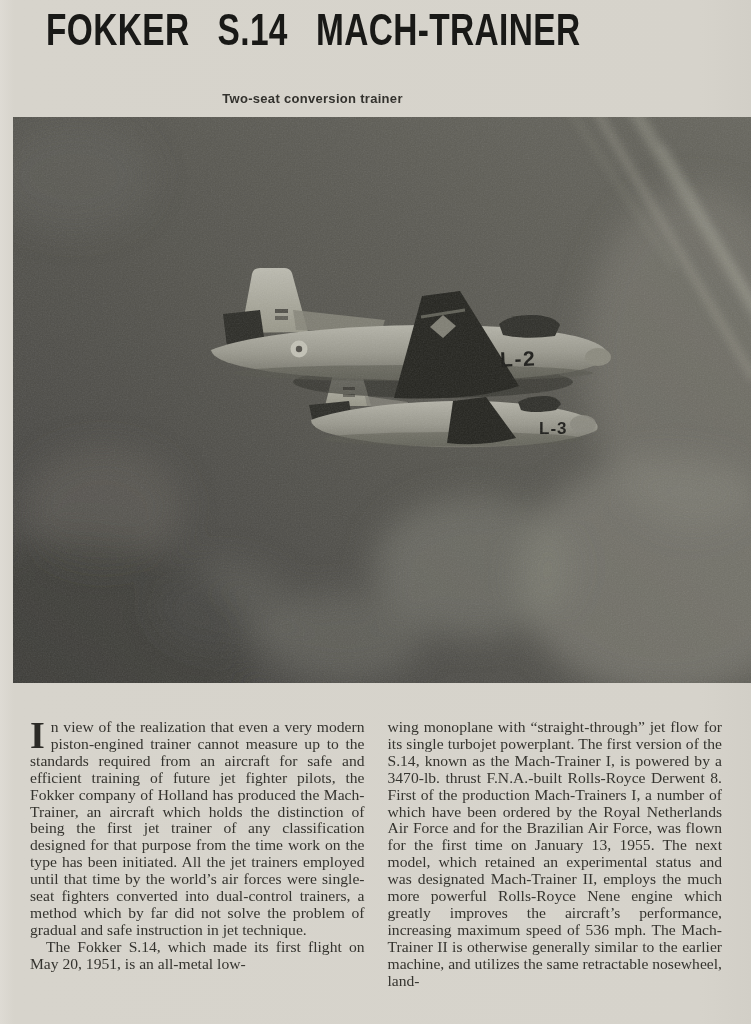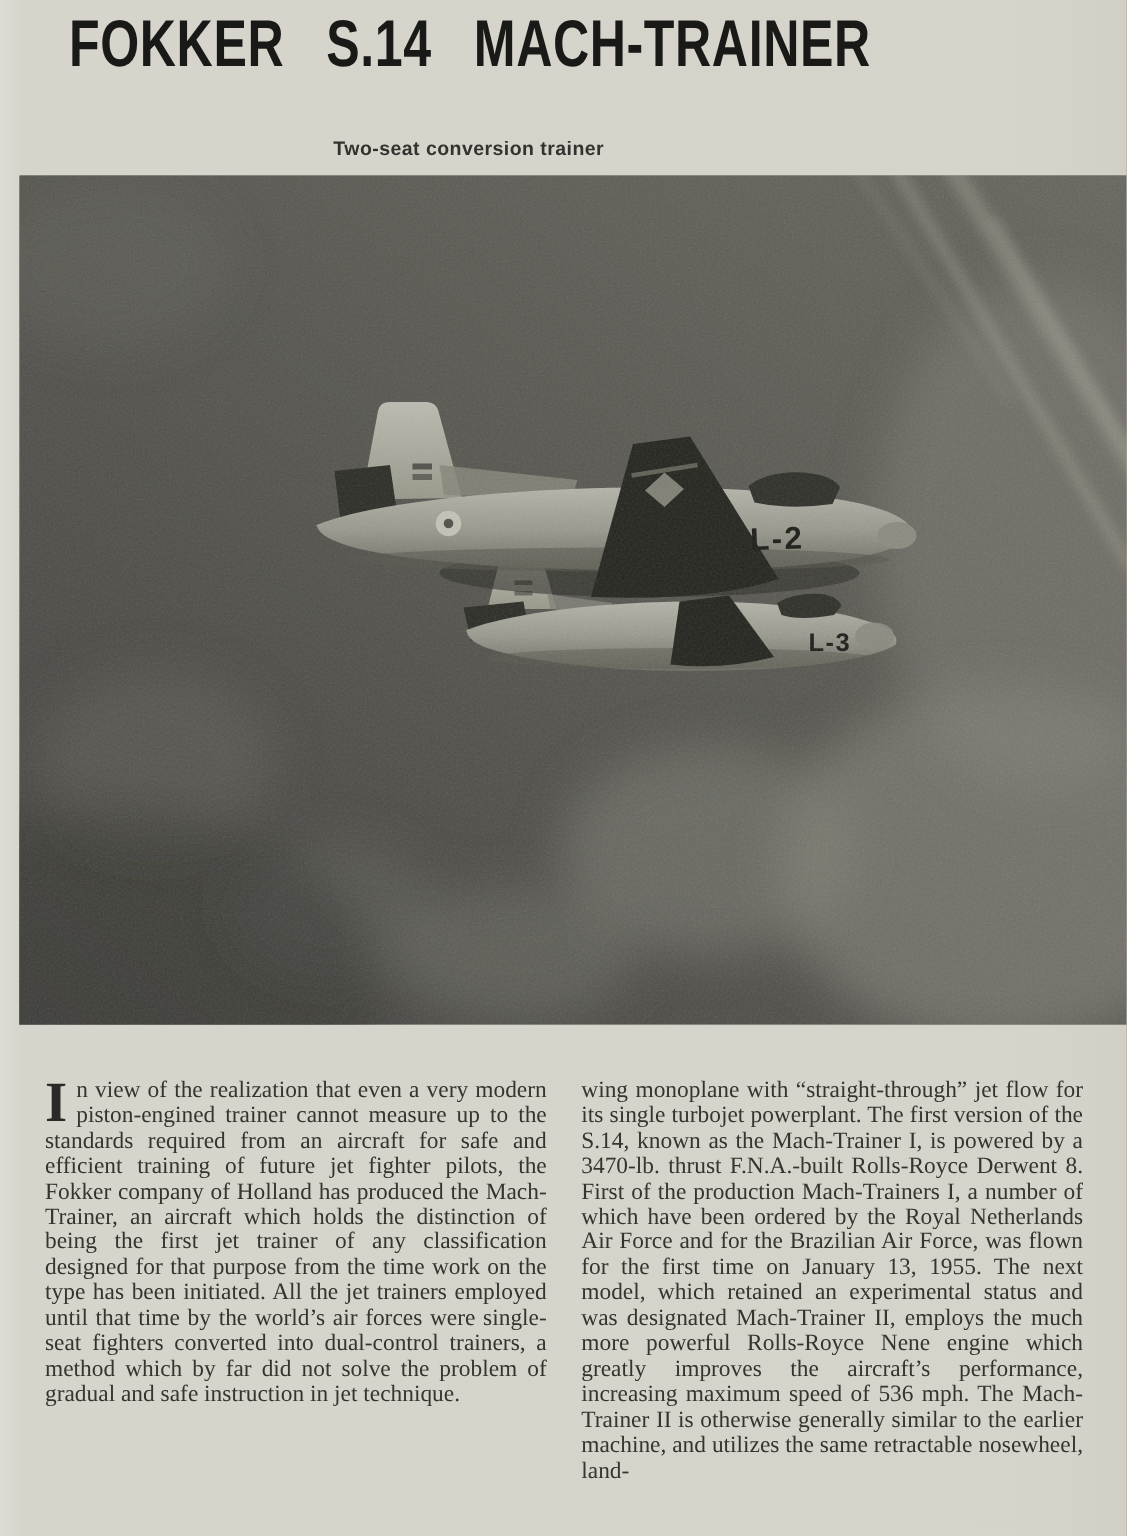--- a/index.html
+++ b/index.html
@@ -130,17 +130,18 @@
       <text x="487" y="249" font-family="Liberation Sans, sans-serif" font-weight="700" font-size="21" letter-spacing="1.5" fill="#1b1b18" transform="rotate(-2 510 240)">L-2</text>
     </g>
 
     <rect x="0" y="0" width="738" height="566" filter="url(#grain)" opacity="0.28"></rect>
   </svg>
 </div>
 
 <div class="columns">
   <div class="col">
     <p><span class="dropcap">I</span><span>n view of the realization that even a very modern piston-engined trainer cannot measure up to the standards required from an aircraft for safe and efficient training of future jet fighter pilots, the Fokker company of Holland has produced the Mach-Trainer, an aircraft which holds the distinction of being the first jet trainer of any classification designed for that purpose from the time work on the type has been initiated. All the jet trainers employed until that time by the world’s air forces were single-seat fighters converted into dual-control trainers, a method which by far did not solve the problem of gradual and safe instruction in jet technique.</span></p>
+    <p class="indent">The Fokker S.14, which made its first flight on May 20, 1951, is an all-metal low-</p>
   </div>
   <div class="col">
     <p>wing monoplane with “straight-through” jet flow for its single turbojet powerplant. The first version of the S.14, known as the Mach-Trainer I, is powered by a 3470-lb. thrust F.N.A.-built Rolls-Royce Derwent 8. First of the production Mach-Trainers I, a number of which have been ordered by the Royal Netherlands Air Force and for the Brazilian Air Force, was flown for the first time on January 13, 1955. The next model, which retained an experimental status and was designated Mach-Trainer II, employs the much more powerful Rolls-Royce Nene engine which greatly improves the aircraft’s performance, increasing maximum speed of 536 mph. The Mach-Trainer II is otherwise generally similar to the earlier machine, and utilizes the same retractable nosewheel, land-</p>
   </div>
 </div>
 
 </body></html>

